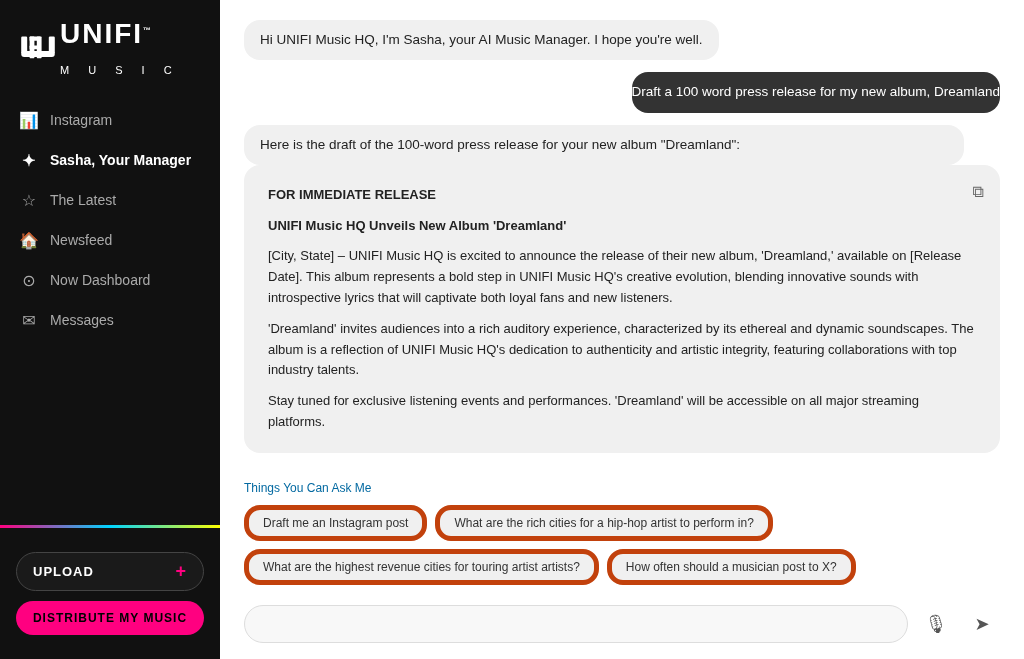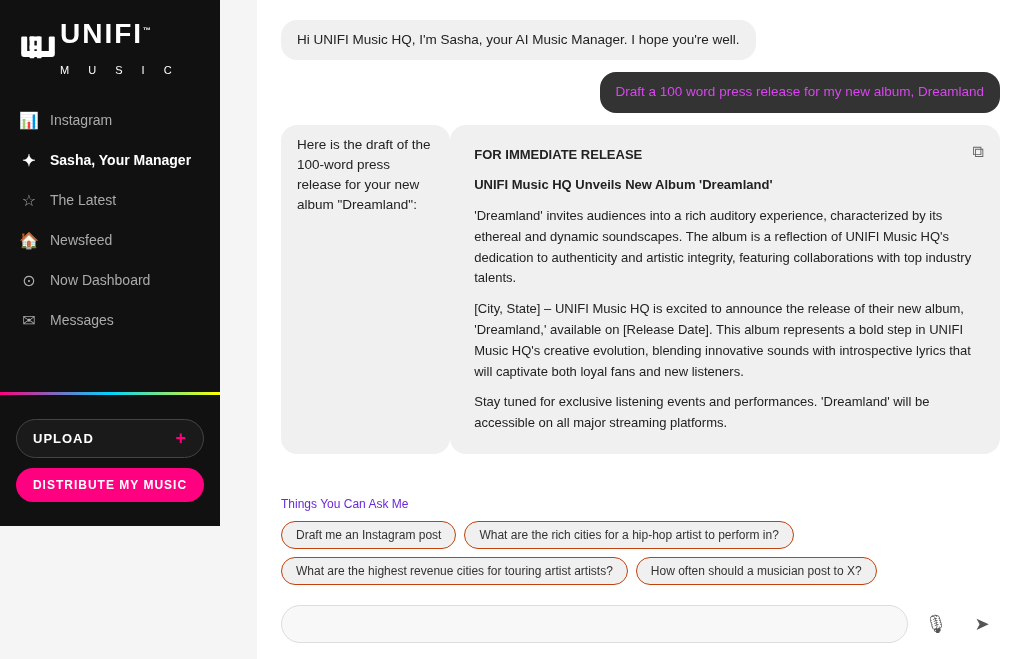--- a/index.html
+++ b/index.html
@@ -5,21 +5,21 @@
     * { box-sizing: border-box; margin: 0; padding: 0; }
     body { font-family: 'Arial', sans-serif; display: flex; height: 659px; width: 1024px; overflow: hidden; background: #f5f5f5; }
 
     
     .sidebar {
       width: 220px;
       min-width: 220px;
       background: #111111;
       display: flex;
       flex-direction: column;
-      height: 526px;
+      height: 659px;
     }
     .sidebar-logo {
       padding: 20px 20px 16px 20px;
       border-bottom: none;
     }
     .logo-text {
       color: white;
       font-size: 28px;
       font-weight: 900;
       letter-spacing: 2px;
@@ -94,40 +94,39 @@
       justify-content: space-between;
       gap: 6px;
     }
     .btn-upload .plus {
       color: #ff0080;
       font-size: 18px;
       font-weight: 900;
     }
     .btn-distribute {
       background: #ff0080;
-      color: #ffffff;
+      color: #000000;
       border: none;
       border-radius: 20px;
       padding: 10px 16px;
       font-size: 12px;
       font-weight: 800;
       letter-spacing: 1px;
       cursor: pointer;
       text-transform: uppercase;
     }
 
     
     .main {
       flex: 1;
       display: flex;
       flex-direction: column;
       background: #ffffff;
       height: 659px;
       overflow: hidden;
-      margin-left: 37px;
     }
 
     
     .chat-area {
       flex: 1;
       overflow-y: auto;
       padding: 20px 24px;
       display: flex;
       flex-direction: column;
       gap: 12px;
@@ -146,23 +145,23 @@
       background: #f0f0f0;
       border-radius: 16px;
       padding: 10px 16px;
       max-width: 720px;
       font-size: 13.5px;
       color: #222;
       line-height: 1.5;
     }
     .bubble-user {
       background: #333;
-      color: #d946ef;
+      color: #ffffff;
       border-radius: 16px;
-      padding: 10px 16px;
+      padding: 10px 0;
       max-width: 600px;
       font-size: 13.5px;
       line-height: 1.5;
     }
     .press-release-bubble {
       background: #f0f0f0;
       border-radius: 16px;
       padding: 20px 24px;
       max-width: 760px;
       font-size: 13px;
@@ -184,32 +183,32 @@
     .press-release-bubble p:last-child {
       margin-bottom: 0;
     }
 
     
     .suggestions-area {
       padding: 12px 24px 0;
     }
     .suggestions-label {
       font-size: 12px;
-      color: #6d28d9;
+      color: #0369a1;
       margin-bottom: 10px;
     }
     .suggestions-chips {
       display: flex;
       flex-wrap: wrap;
       gap: 8px;
       margin-bottom: 10px;
     }
     .chip {
       background: #f0f0f0;
-      border: 1px solid #c2410c;
+      border: 5px solid #c2410c;
       border-radius: 16px;
       padding: 6px 14px;
       font-size: 12px;
       color: #333;
       cursor: pointer;
       white-space: nowrap;
     }
 
     
     .input-area {
@@ -311,28 +310,28 @@
     <div class="msg-bot">
       <div class="bubble-bot">Hi UNIFI Music HQ, I'm Sasha, your AI Music Manager. I hope you're well.</div>
     </div>
 
 
     <div class="msg-user">
       <div class="bubble-user">Draft a 100 word press release for my new album, Dreamland</div>
     </div>
 
     <div class="msg-bot">
-      <div style="display:flex; flex-direction:row; max-width:760px;">
+      <div style="display:flex; flex-direction:column; max-width:760px;">
         <div class="bubble-bot">Here is the draft of the 100-word press release for your new album "Dreamland":</div>
         <div class="press-release-bubble">
           <span class="copy-icon">⧉</span>
           <p><strong>FOR IMMEDIATE RELEASE</strong></p>
           <p><strong>UNIFI Music HQ Unveils New Album 'Dreamland'</strong></p>
+          <p>[City, State] – UNIFI Music HQ is excited to announce the release of their new album, 'Dreamland,' available on [Release Date]. This album represents a bold step in UNIFI Music HQ's creative evolution, blending innovative sounds with introspective lyrics that will captivate both loyal fans and new listeners.</p>
           <p>'Dreamland' invites audiences into a rich auditory experience, characterized by its ethereal and dynamic soundscapes. The album is a reflection of UNIFI Music HQ's dedication to authenticity and artistic integrity, featuring collaborations with top industry talents.</p>
-          <p>[City, State] – UNIFI Music HQ is excited to announce the release of their new album, 'Dreamland,' available on [Release Date]. This album represents a bold step in UNIFI Music HQ's creative evolution, blending innovative sounds with introspective lyrics that will captivate both loyal fans and new listeners.</p>
           <p>Stay tuned for exclusive listening events and performances. 'Dreamland' will be accessible on all major streaming platforms.</p>
 
         </div>
       </div>
     </div>
 
   </div>
 
   <div class="suggestions-area">
     <div class="suggestions-label">Things You Can Ask Me</div>

